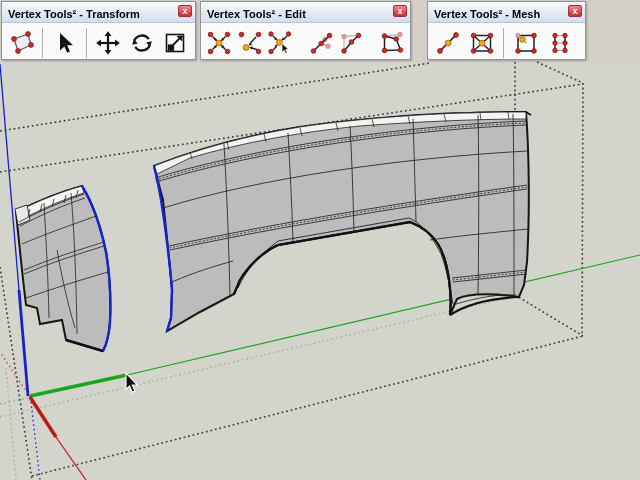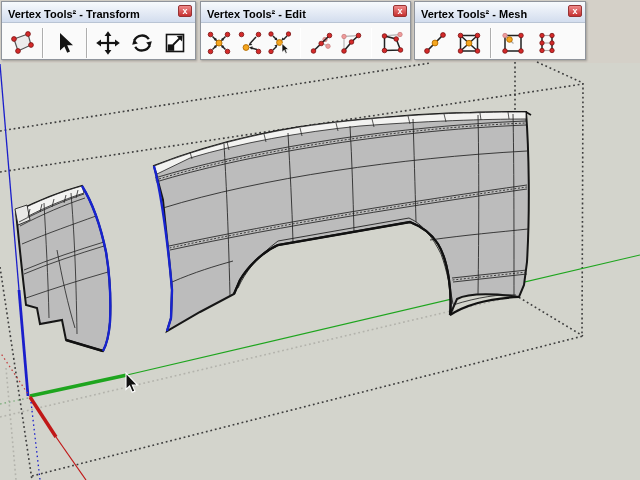--- a/index.html
+++ b/index.html
@@ -308,21 +308,21 @@
               <circle cx="5.5" cy="6" r="2.3"></circle>
               <circle cx="17.2" cy="9" r="2.3"></circle>
               <circle cx="21.5" cy="20" r="2.3"></circle>
               <circle cx="5.5" cy="20.5" r="2.3"></circle>
             </g>
       </svg>
     </div>
   </div>
 </div>
 
-<div class="vt-toolbar" style="left:414px;width:172px;">
+<div class="vt-toolbar" style="left:427px;width:159px;">
   <div class="vt-titlebar">
     <span>Vertex Tools² - Mesh</span>
     <div class="vt-close">x</div>
   </div>
   <div class="vt-body">
     <div class="vt-btn">
       <svg width="26" height="26" viewBox="0 0 26 26">
         <path d="M5,21 L21,5" stroke="#222" stroke-width="1.7"></path>
         <g fill="#d42a2a" stroke="#7a1111" stroke-width="0.8">
               <circle cx="5" cy="21" r="2.4"></circle>

